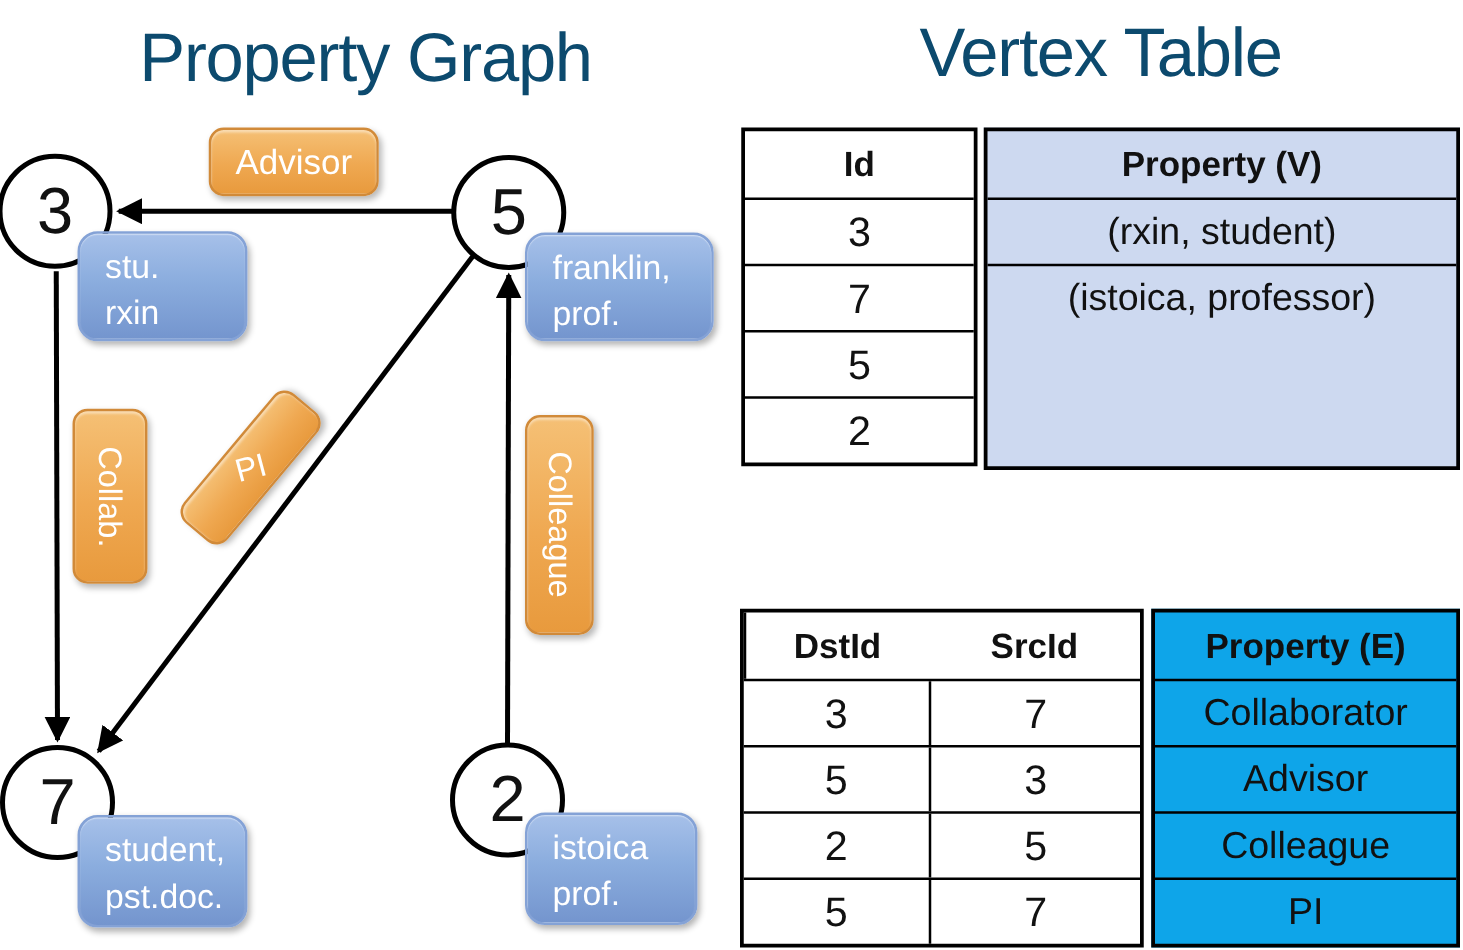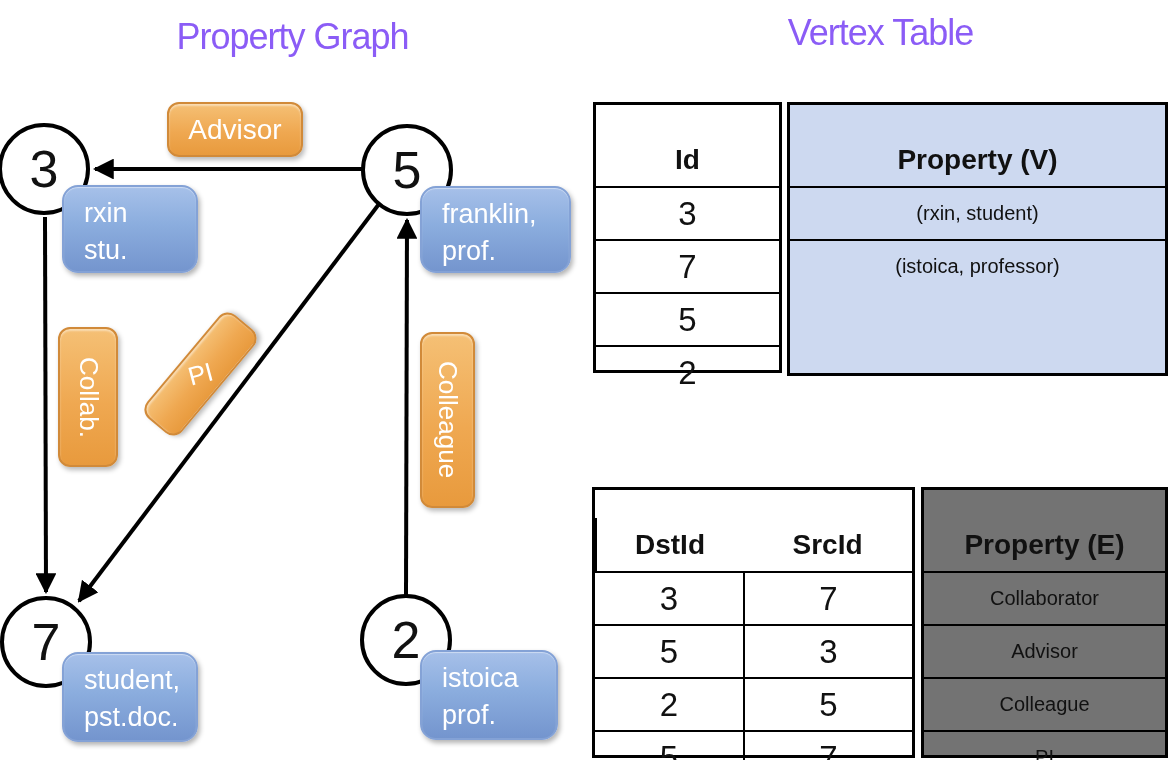--- a/index.html
+++ b/index.html
@@ -1,22 +1,22 @@
 <!DOCTYPE html>
 <html><head>
 <meta charset="utf-8">
 <style>
   html,body { margin:0; padding:0; background:#ffffff; }
   .canvas {
     position:relative; width:1170px; height:760px; overflow:hidden;
     font-family:"Liberation Sans","DejaVu Sans",sans-serif; color:#111; background:#fff;
   }
   .title {
-    position:absolute; text-align:center; font-size:36px; font-weight:300;
-    letter-spacing:-1px; line-height:1.05; color:#8b5cf6; white-space:nowrap;
+    position:absolute; text-align:center; font-size:55px; font-weight:300;
+    letter-spacing:-1px; line-height:1.05; color:#0c4a6e; white-space:nowrap;
   }
   #graph-title  { left:0;   top:18px;  width:585px; }
   #vertex-title { left:593px; top:14px;  width:575px; }
   #edge-title   { left:593px; top:399px; width:575px; }
 
   
   #edge-svg { position:absolute; left:0; top:0; width:585px; height:760px; z-index:1; }
 
   .node {
     position:absolute; width:92px; height:92px; box-sizing:border-box;
@@ -60,32 +60,32 @@
 
   
   .subtable {
     position:absolute; box-sizing:border-box; border:3px solid #000; background:#fff;
   }
   .subtable .trow {
     height:53px; box-sizing:border-box; border-top:2px solid #000;
     display:flex; align-items:center; justify-content:center;
     font-size:33px; font-weight:300; white-space:nowrap;
   }
-  .subtable .trow:first-child { border-top:none;margin-top:28px; }
+  .subtable .trow:first-child { border-top:none; }
   .subtable .trow.head { font-size:28px; font-weight:bold; }
-  .subtable .trow.propcell { font-size:20px; }
+  .subtable .trow.propcell { font-size:30px; }
 
   #vt-id   { left:593px; top:102px; width:189px; height:271px; }
   #vt-prop { left:787px; top:102px; width:381px; height:274px; background:#CDD9F0; }
 
   #et-ids  { left:592px; top:487px; width:323px; height:271px; }
   #et-ids .trow { display:grid; grid-template-columns:148px 1fr; padding:0; justify-items:center; }
   #et-ids .cell { width:100%; height:100%; display:flex; align-items:center; justify-content:center; }
   #et-ids .cell.dst { border-left:2px solid #000; box-sizing:border-box; }
-  #et-prop { left:921px; top:487px; width:247px; height:271px; background:#737373; }
+  #et-prop { left:921px; top:487px; width:247px; height:271px; background:#0ea5e9; }
 </style>
 </head>
 <body>
 <div class="canvas">
 
   <div class="title" id="graph-title">Property Graph</div>
   <div class="title" id="vertex-title">Vertex Table</div>
 
   <svg id="edge-svg" viewBox="0 0 585 760">
     <defs>
@@ -98,22 +98,22 @@
     <line x1="379" y1="204" x2="79" y2="601" stroke="#000" stroke-width="4" marker-end="url(#arrow)"></line>
     <line x1="406" y1="595" x2="407" y2="220" stroke="#000" stroke-width="4" marker-end="url(#arrow)"></line>
   </svg>
 
   <div class="node" id="node-3">3</div>
   <div class="node" id="node-5">5</div>
   <div class="node" id="node-7">7</div>
   <div class="node" id="node-2">2</div>
 
   <div class="vprop" id="rxin-box">
+    <span>stu.</span>
     <span>rxin</span>
-    <span>stu.</span>
   </div>
   <div class="vprop" id="franklin-box">
     <span>franklin,</span>
     <span>prof.</span>
   </div>
   <div class="vprop" id="jgonzal-box">
     <span>student,</span>
     <span>pst.doc.</span>
   </div>
   <div class="vprop" id="istoica-box">

